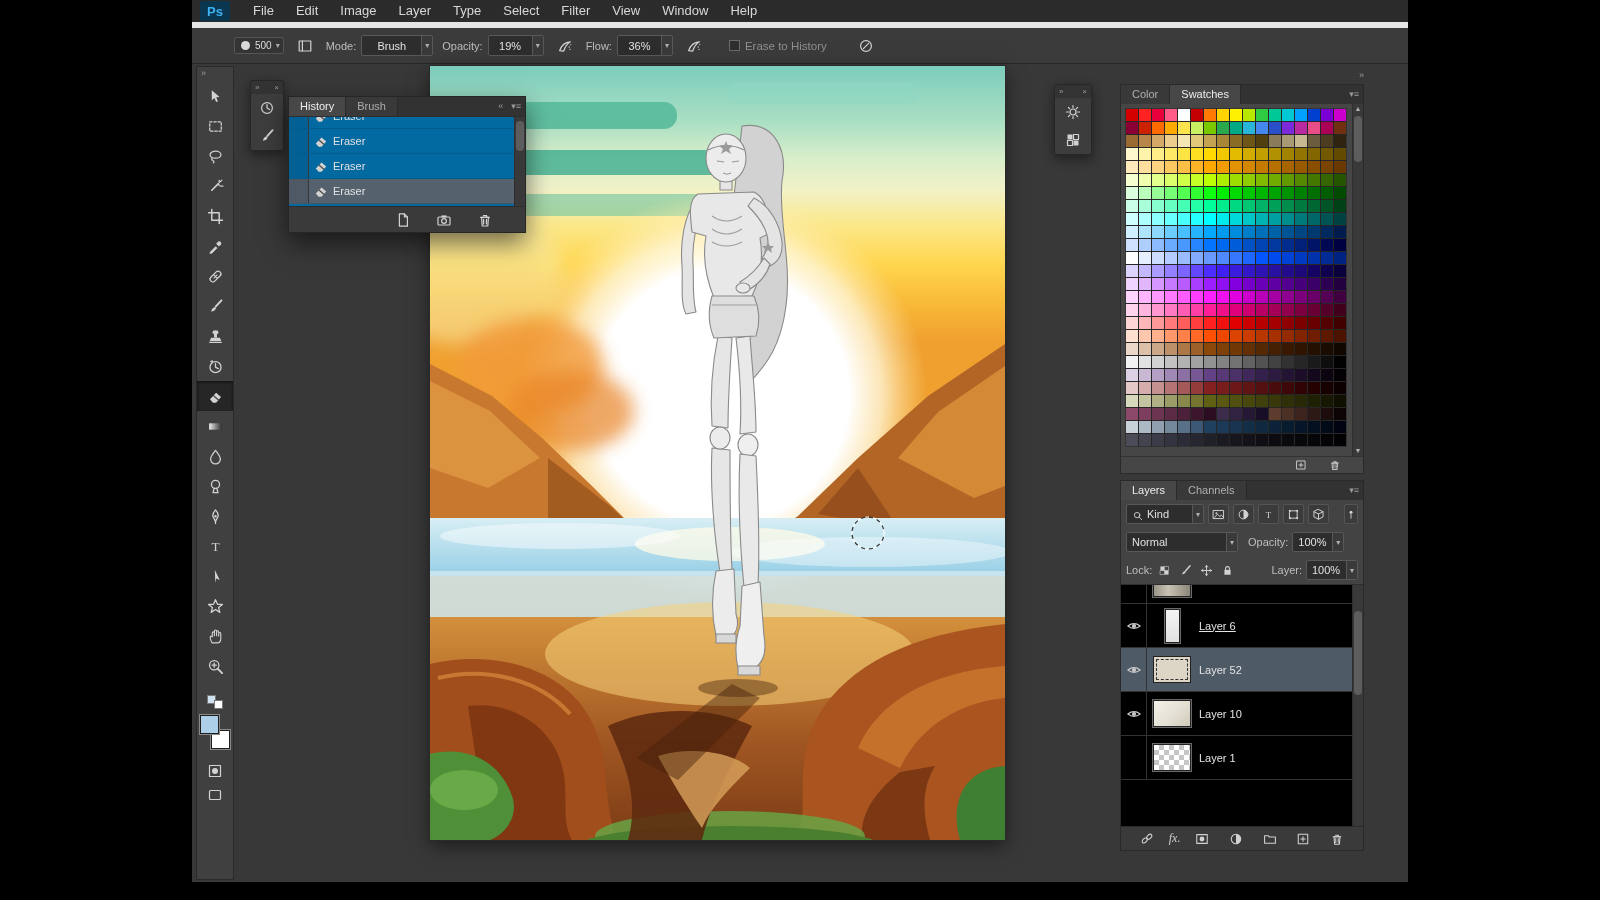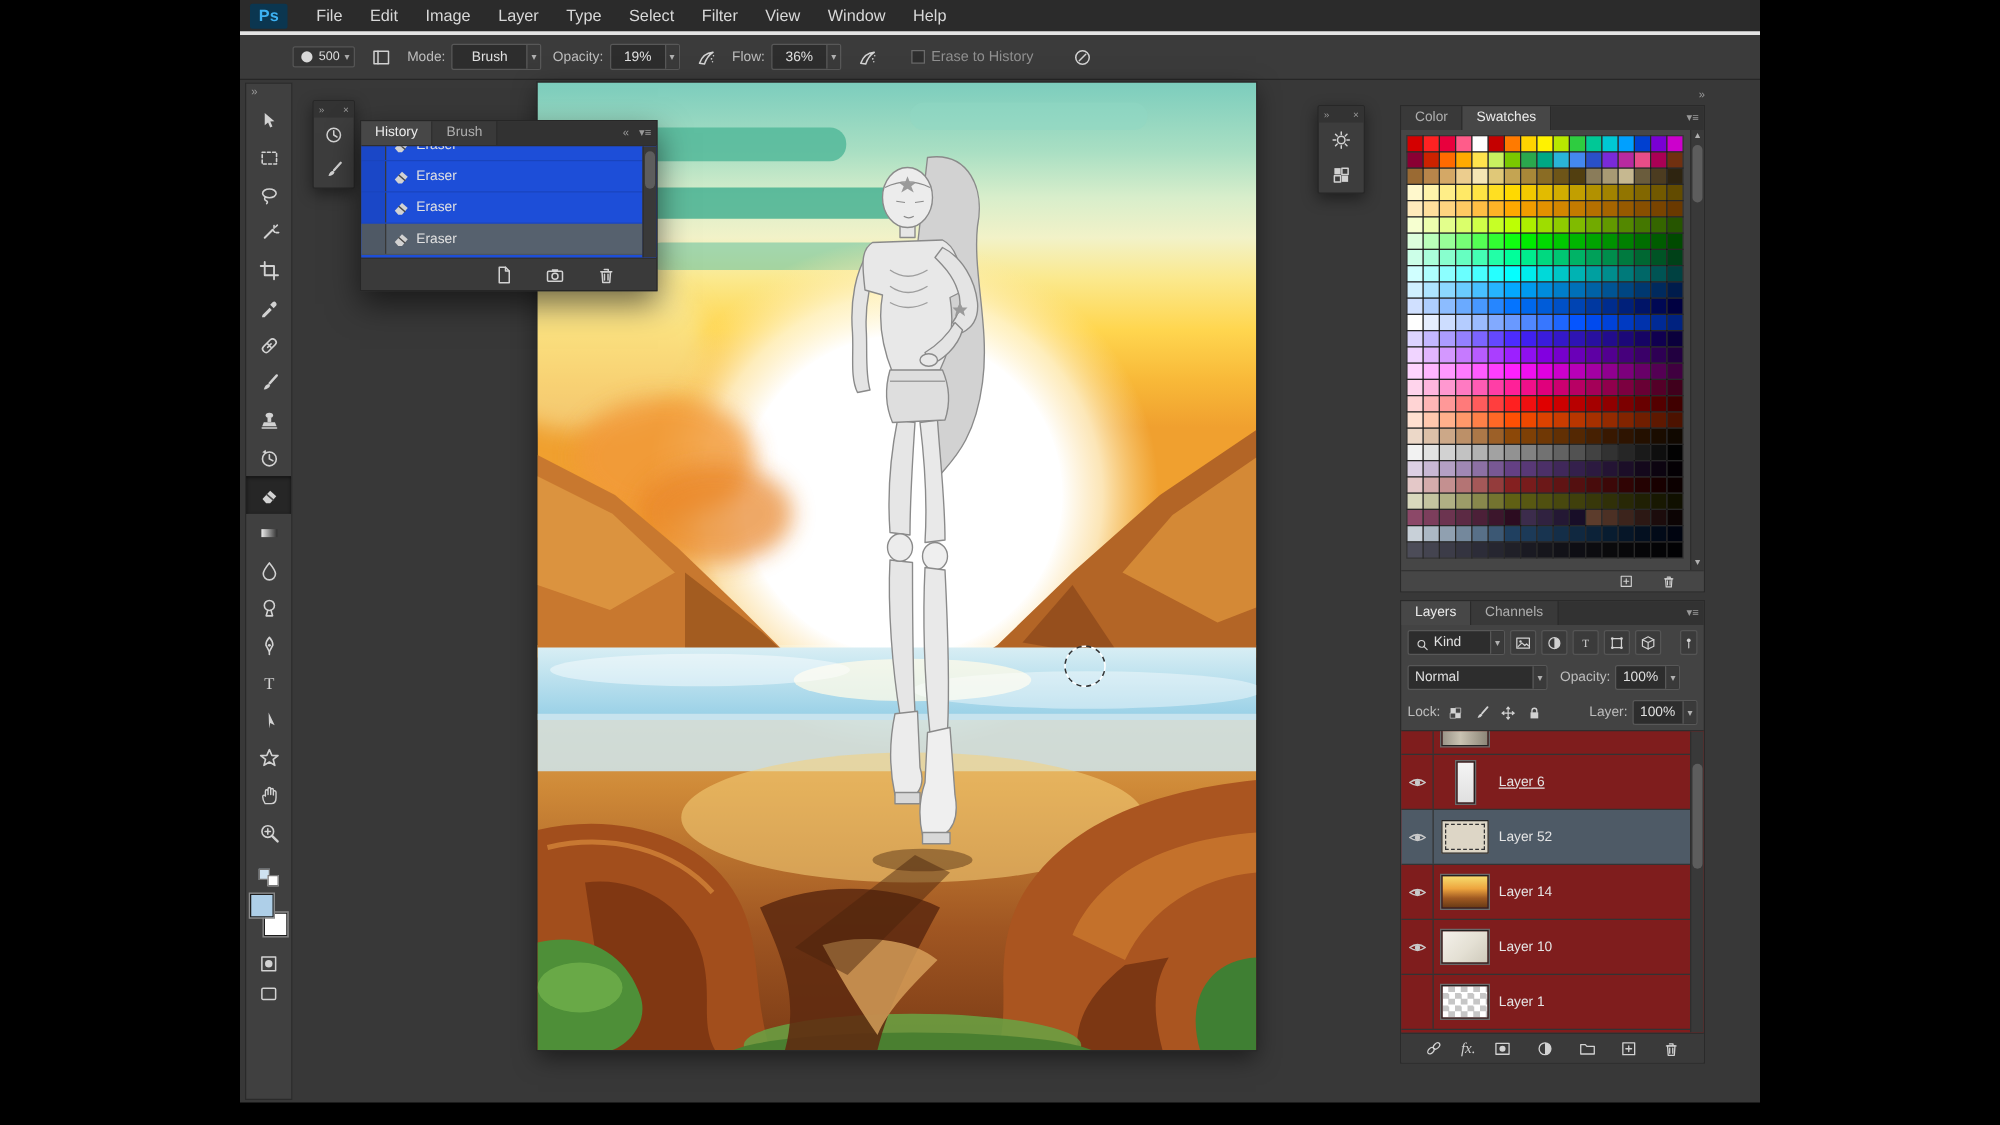--- a/index.html
+++ b/index.html
@@ -7,21 +7,21 @@
   body {
     width: 1600px; height: 900px; position: relative; overflow: hidden;
     font-family: "Liberation Sans", "DejaVu Sans", sans-serif;
     color: #d6d6d6; font-size: 12px; -webkit-font-smoothing: antialiased;
   }
   .app { position: absolute; left: 192px; top: 0; width: 1216px; height: 882px;
          background: #383838; overflow: hidden; }
 
   
   .menubar { position: absolute; left: 0; top: 0; right: 0; height: 28px;
-             background: #2b2b2b; border-bottom: 3px solid #e5e5e5;
+             background: #2b2b2b; border-bottom: 6px solid #e5e5e5;
              display: flex; align-items: center; }
   .ps-logo { width: 30px; height: 20px; margin: 0 12px 0 8px; background: #0b3650;
              color: #3db1f2; font-weight: bold; font-size: 13px; border-radius: 2px;
              display: flex; align-items: center; justify-content: center; }
   .menu-item { padding: 0 11px; font-size: 13px; color: #d8d8d8; line-height: 28px; cursor: default; }
 
   
   .optionsbar { position: absolute; left: 0; top: 28px; right: 0; height: 36px;
                 background: #3b3b3b; border-bottom: 1px solid #262626;
                 display: flex; align-items: center; gap: 9px; padding-left: 42px;
@@ -67,21 +67,21 @@
 
   .history-panel { position: absolute; left: 96px; top: 96px; width: 238px;
                    background: #424242; border: 1px solid #262626;
                    box-shadow: 0 10px 24px rgba(0,0,0,.55); }
   .ptabs { height: 19px; background: #323232; display: flex; align-items: flex-end; }
   .ptab { height: 19px; line-height: 19px; padding: 0 11px; font-size: 11px; color: #aeaeae;
           background: #393939; border-right: 1px solid #2a2a2a; }
   .ptab.active { background: #474747; color: #ececec; }
   .ptabs .spacer { flex: 1; }
   .ptabs .ctl { color: #9a9a9a; font-size: 9px; padding: 0 4px; line-height: 19px; }
-  .hist-body { position: relative; background: #1d4ed8; height: 90px; overflow: hidden; border-top: 1px solid #2e2e2e; }
+  .hist-body { position: relative; background: #0369a1; height: 90px; overflow: hidden; border-top: 1px solid #2e2e2e; }
   .hist-rows { position: absolute; left: 0; right: 11px; top: -13px; }
   .hist-row { height: 25px; display: flex; align-items: center; border-bottom: 1px solid rgba(0,0,0,.12); }
   .hist-row.selected { background: #56616e; }
   .hist-src { width: 20px; align-self: stretch; border-right: 1px solid #383838; background: rgba(0,0,0,.08); }
   .hist-ic { width: 24px; display: flex; justify-content: center; }
   .hist-label { font-size: 11px; color: #e2e2e2; }
   .vscroll { position: absolute; top: 0; right: 0; bottom: 0; width: 11px; background: #393939; border-left: 1px solid #2e2e2e; }
   .vthumb { position: absolute; left: 1px; right: 1px; border-radius: 4px; background: #5d5d5d; }
   .hist-foot { height: 26px; background: #3a3a3a; border-top: 1px solid #2c2c2c;
                display: flex; align-items: center; justify-content: flex-end; gap: 17px; padding-right: 28px; }
@@ -105,21 +105,21 @@
   .lay-row { display: flex; align-items: center; padding: 4px 5px; gap: 4px; }
   .combo { height: 20px; background: #2d2d2d; border: 1px solid #585858; border-radius: 2px;
            display: inline-flex; align-items: center; font-size: 11px; color: #e0e0e0; padding-left: 5px; }
   .combo .dd-split { align-self: stretch; }
   .small-btn { width: 21px; height: 20px; background: #3b3b3b; border: 1px solid #555;
                border-radius: 2px; display: flex; align-items: center; justify-content: center; }
   .small-btn .ic { width: 13px; height: 13px; }
   .lbl { font-size: 11px; color: #bdbdbd; }
   .lock-ic { width: 17px; height: 17px; display: flex; align-items: center; justify-content: center; }
   .lock-ic .ic { width: 13px; height: 13px; }
-  .layer-list { position: relative; background: #7f1d1d; height: 242px; overflow: hidden; border-top: 1px solid #2e2e2e; }
+  .layer-list { position: relative; background: #000000; height: 242px; overflow: hidden; border-top: 1px solid #2e2e2e; }
   .layer-rows { position: absolute; left: 0; right: 11px; top: -25px; }
   .layer-row { height: 44px; display: flex; align-items: center; border-bottom: 1px solid #333; }
   .layer-row.selected { background: #4e5a66; }
   .eye-cell { width: 26px; align-self: stretch; display: flex; align-items: center; justify-content: center;
               border-right: 1px solid #333; }
   .thumb-cell { width: 50px; display: flex; align-items: center; justify-content: center; }
   .thumb { border: 1px solid #222; outline: 1px solid #6a6a6a; }
   .layer-name { font-size: 11px; color: #e4e4e4; padding-left: 2px; }
   .layer-name.u { text-decoration: underline; }
   .t-figure { width: 15px; height: 34px; background: linear-gradient(180deg,#f4f4f4 0%,#ececec 40%,#e0e0e0 100%); }
@@ -1386,36 +1386,20 @@
                 <span>
                   <svg class="ic" viewBox="0 0 16 16" aria-hidden="true">
                     <g stroke-width="1.2" stroke-linecap="round" stroke-linejoin="round">
                       <path d="M1.8 8 Q8 3.4 14.2 8 Q8 12.6 1.8 8 Z" fill="none" stroke="#c9c9c9"></path>
                       <circle cx="8" cy="8" r="2.1" fill="#c9c9c9"></circle>
                     </g>
                   </svg>
                 </span>
               </span>
               <span class="thumb-cell">
-                <span class="thumb t-landscape"></span>
-              </span>
-              <span class="layer-name">Layer 14</span>
-            </div>
-            <div class="layer-row">
-              <span class="eye-cell">
-                <span>
-                  <svg class="ic" viewBox="0 0 16 16" aria-hidden="true">
-                    <g stroke-width="1.2" stroke-linecap="round" stroke-linejoin="round">
-                      <path d="M1.8 8 Q8 3.4 14.2 8 Q8 12.6 1.8 8 Z" fill="none" stroke="#c9c9c9"></path>
-                      <circle cx="8" cy="8" r="2.1" fill="#c9c9c9"></circle>
-                    </g>
-                  </svg>
-                </span>
-              </span>
-              <span class="thumb-cell">
                 <span class="thumb t-sketch"></span>
               </span>
               <span class="layer-name">Layer 10</span>
             </div>
             <div class="layer-row">
               <span class="eye-cell"></span>
               <span class="thumb-cell">
                 <span class="thumb t-transparent"></span>
               </span>
               <span class="layer-name">Layer 1</span>

